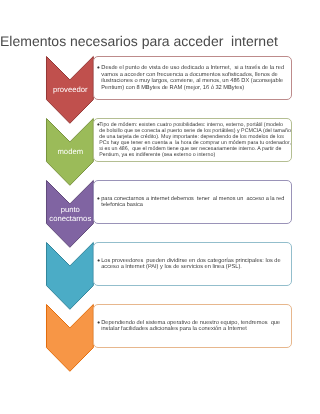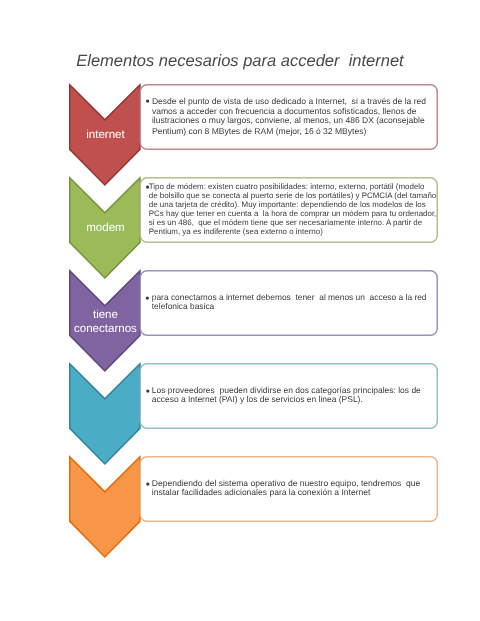--- a/index.html
+++ b/index.html
@@ -1,21 +1,21 @@
 <!DOCTYPE html>
 <html><head>
 <meta charset="utf-8">
 <style>
   html,body{margin:0;padding:0;}
   body{width:320px;height:414px;background:#ffffff;overflow:hidden;
        font-family:"Liberation Sans",sans-serif;-webkit-font-smoothing:antialiased;text-rendering:geometricPrecision;}
   .page{position:relative;width:320px;height:414px;overflow:hidden;background:#fff;}
 
-  .title{position:absolute;left:0;top:35.6px;width:320px;text-align:center;
-         font-size:11px;line-height:10px;color:#4a4a4a;white-space:pre;font-style:italic;}
+  .title{position:absolute;left:0;top:35.6px;width:320px;text-align:left;
+         font-size:14px;line-height:10px;color:#4a4a4a;white-space:pre;}
 
   .row{position:absolute;left:0;top:0;width:320px;height:67px;}
 
   .chev{position:absolute;left:45.6px;top:-0.2px;width:47.8px;height:68px;}
   .chev svg{display:block;width:47.8px;height:68px;overflow:visible;}
 
   .chev-label{position:absolute;left:46.3px;top:-0.25px;width:48px;height:68px;
               display:flex;align-items:center;justify-content:center;
               color:#ffffff;font-size:7.7px;line-height:9.35px;text-align:center;}
 
@@ -35,21 +35,21 @@
   <div class="title">Elementos necesarios para acceder  internet</div>
   <div id="rows">
       <div class="row" style="top: 56.2px;">
         <div class="chev">
           <svg viewBox="0 0 47.8 68" preserveAspectRatio="none">
             <path d="M0.5 0.5 L23.9 23.9 L47.3 0.5 L47.3 43.6 L23.9 67.3 L0.5 43.6 Z" fill="#C0504D" stroke="#943634" stroke-width="1" stroke-linejoin="miter"></path>
           </svg>
         </div>
         <div class="chev-label">
           <span>
-            <span class="lbl-ln">internet</span>
+            <span class="lbl-ln">proveedor</span>
           </span>
         </div>
         <div class="box" style="border-color:#BD8B8B">
           <div class="inner">
             <div class="para" style="font-size:5.7px;line-height:6.5px;padding-left:7.3px">
               <span class="bul" style="left:3px">•</span>
               <span class="ln">Desde el punto de vista de uso dedicado a Internet,  si a través de la red</span>
               <span class="ln">vamos a acceder con frecuencia a documentos sofisticados, llenos de</span>
               <span class="ln">ilustraciones o muy largos, conviene, al menos, un 486 DX (aconsejable</span>
               <span class="ln">Pentium) con 8 MBytes de RAM (mejor, 16 ó 32 MBytes)</span>
@@ -83,21 +83,21 @@
         </div>
       </div>
       <div class="row" style="top: 180.2px;">
         <div class="chev">
           <svg viewBox="0 0 47.8 68" preserveAspectRatio="none">
             <path d="M0.5 0.5 L23.9 23.9 L47.3 0.5 L47.3 43.6 L23.9 67.3 L0.5 43.6 Z" fill="#8064A2" stroke="#60497A" stroke-width="1" stroke-linejoin="miter"></path>
           </svg>
         </div>
         <div class="chev-label">
           <span>
-            <span class="lbl-ln">tiene</span>
+            <span class="lbl-ln">punto</span>
             <span class="lbl-ln">conectarnos</span>
           </span>
         </div>
         <div class="box" style="border-color:#9A93B8">
           <div class="inner">
             <div class="para" style="font-size:5.6px;line-height:6.2px;padding-left:7.2px">
               <span class="bul" style="left:2.9px">•</span>
               <span class="ln">para conectarnos a internet debemos  tener  al menos un  acceso a la red</span>
               <span class="ln">telefonica basica</span>
             </div>

